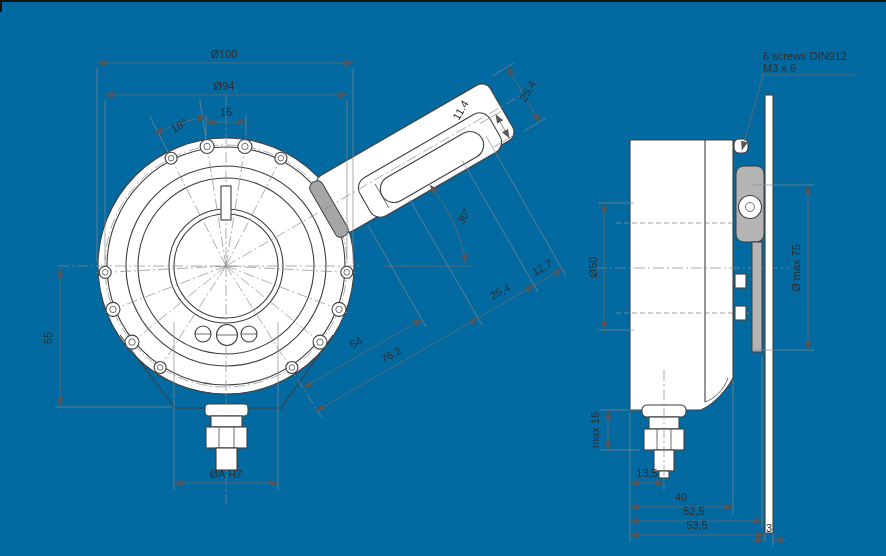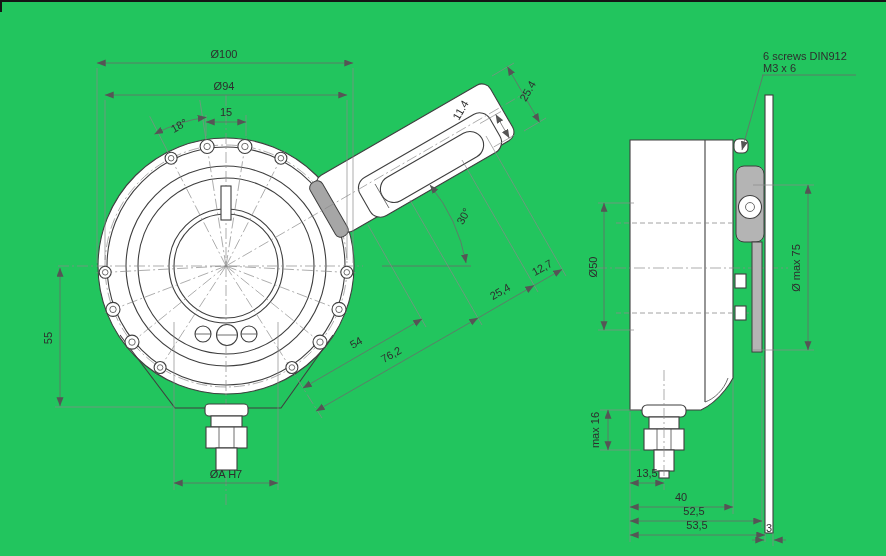--- a/index.html
+++ b/index.html
@@ -1,16 +1,16 @@
 <!DOCTYPE html>
 <html><head>
 <meta charset="utf-8">
 <style>
   html,body{margin:0;padding:0;background:#fff;}
-  .stage{position:relative;width:886px;height:556px;background:#22c55e;overflow:hidden;
+  .stage{position:relative;width:886px;height:556px;background:#0369a1;overflow:hidden;
          font-family:"Liberation Sans", sans-serif;}
   svg{position:absolute;top:0;left:0;}
   svg text{fill:#2e2e2e;font-family:"Liberation Sans", sans-serif;font-size:11px;}
   .outline{stroke:#3f3f3f;stroke-width:1.1;fill:none;}
   .outlineW{stroke:#3f3f3f;stroke-width:1.1;fill:#ffffff;}
   .thin{stroke:#4a4a4a;stroke-width:0.8;fill:none;}
   .dim{stroke:#6b6b6b;stroke-width:0.8;fill:none;}
   .ext{stroke:#8a8a8a;stroke-width:0.7;fill:none;}
   .cl{stroke:#8a8a8a;stroke-width:0.7;fill:none;stroke-dasharray:11 3 2 3;}
   .hid{stroke:#8a8a8a;stroke-width:0.8;fill:none;stroke-dasharray:5 3;}

